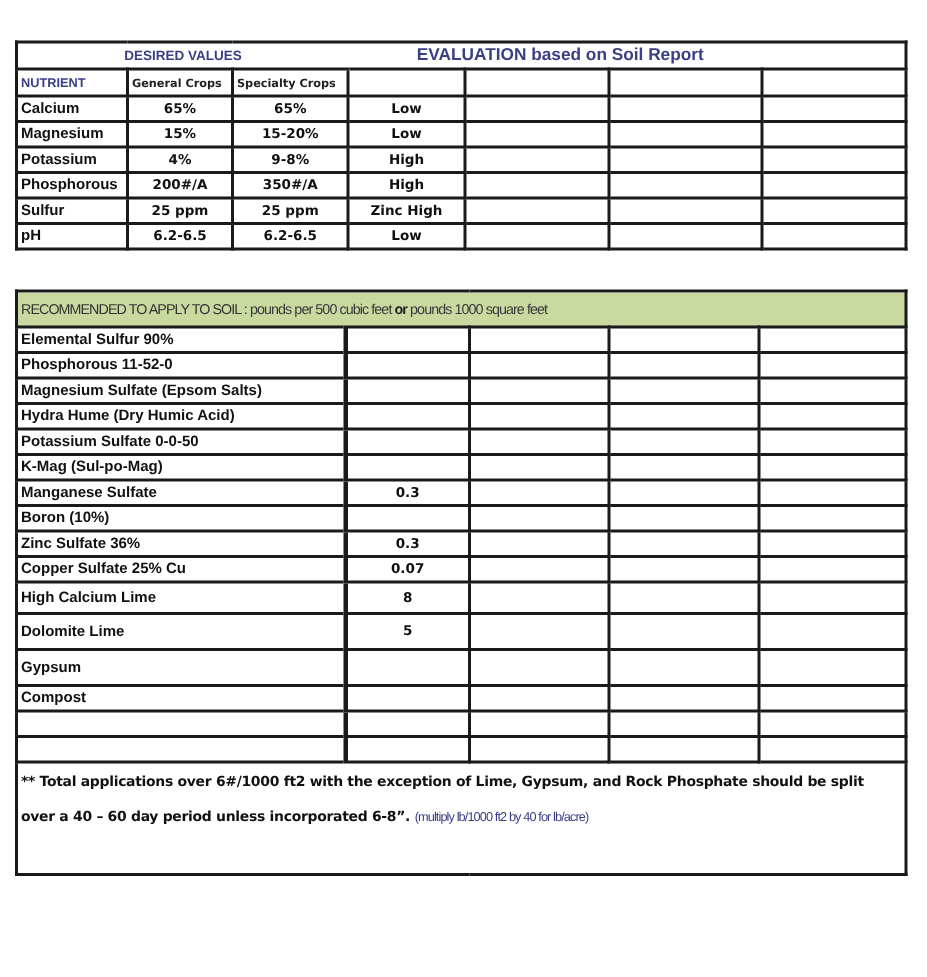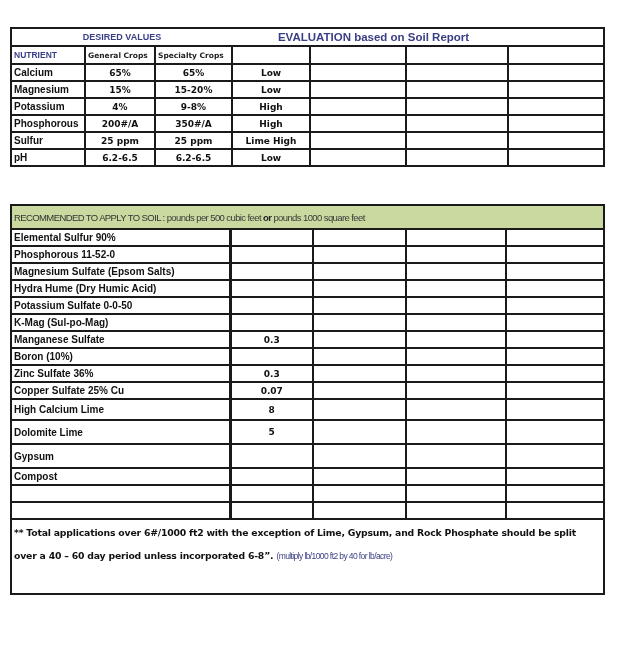--- a/index.html
+++ b/index.html
@@ -9,21 +9,21 @@
     #top-table { top: 27px; width: 593px; }
     #top-table tr.title-row td { height: 16px; border-bottom: 2px solid #1a1a1a; }
     #top-table tr.title-row td.t1 { border-right: none; text-align: center; color: #3a3f85; font-size: 9px; font-weight: bold; }
     #top-table tr.title-row td.t2 { border-left: none; text-align: center; color: #3a3f85; font-size: 11.5px; font-weight: bold; padding-right: 90px; }
     #top-table tr.hdr td { height: 16px; font-size: 8.5px; font-weight: bold; }
     #top-table tr.hdr td.nutr { color: #3a3f85; font-size: 8.5px; }
     #top-table tr.hdr td.c { text-align: left; color: #222; font-family: "DejaVu Sans", sans-serif; font-size: 7.5px; }
     #top-table tr.row td { height: 15px; font-size: 10px; font-weight: bold; }
     #top-table tr.row td.name { font-size: 10px; }
     #top-table tr.row td.c { text-align: center; font-family: "DejaVu Sans", sans-serif; font-size: 9px; margin-left: 15px; }
-    #bottom-table { top: 204px; width: 593px; }
+    #bottom-table { top: 193px; width: 593px; }
     #bottom-table td.green { background: #c9d9a0; height: 22px; font-size: 9.5px; color: #333; letter-spacing: -0.6px; }
     #bottom-table td.green b { color: #222; }
     #bottom-table td.green .unit { color: #3a3a3a; }
     #bottom-table tr.row td { height: 15px; font-size: 10px; font-weight: bold; }
     #bottom-table tr.row td.val { text-align: center; font-family: "DejaVu Sans", sans-serif; font-size: 9px; border-left: 3px solid #1a1a1a; border-right: 2px solid #1a1a1a; }
     #bottom-table tr.row.tall td { height: 19px; }
     #bottom-table tr.row.tall2 td { height: 22px; }
     #bottom-table td.note { height: 72px; vertical-align: top; white-space: normal; font-family: "DejaVu Sans", sans-serif; font-weight: bold; font-size: 9.3px; line-height: 23px; padding-top: 1px; letter-spacing: -0.2px; }
     #bottom-table td.note .aside { font-family: "Liberation Sans", sans-serif; font-weight: normal; color: #3a3f85; font-size: 8.5px; letter-spacing: -0.6px; }
   </style>
@@ -87,21 +87,21 @@
     <td class="c">350#/A</td>
     <td class="c">High</td>
     <td></td>
     <td></td>
     <td></td>
   </tr>
   <tr class="row">
     <td class="name">Sulfur</td>
     <td class="c">25 ppm</td>
     <td class="c">25 ppm</td>
-    <td class="c">Lime High</td>
+    <td class="c">Zinc High</td>
     <td></td>
     <td></td>
     <td></td>
   </tr>
   <tr class="row">
     <td class="name">pH</td>
     <td class="c">6.2-6.5</td>
     <td class="c">6.2-6.5</td>
     <td class="c">Low</td>
     <td></td>

